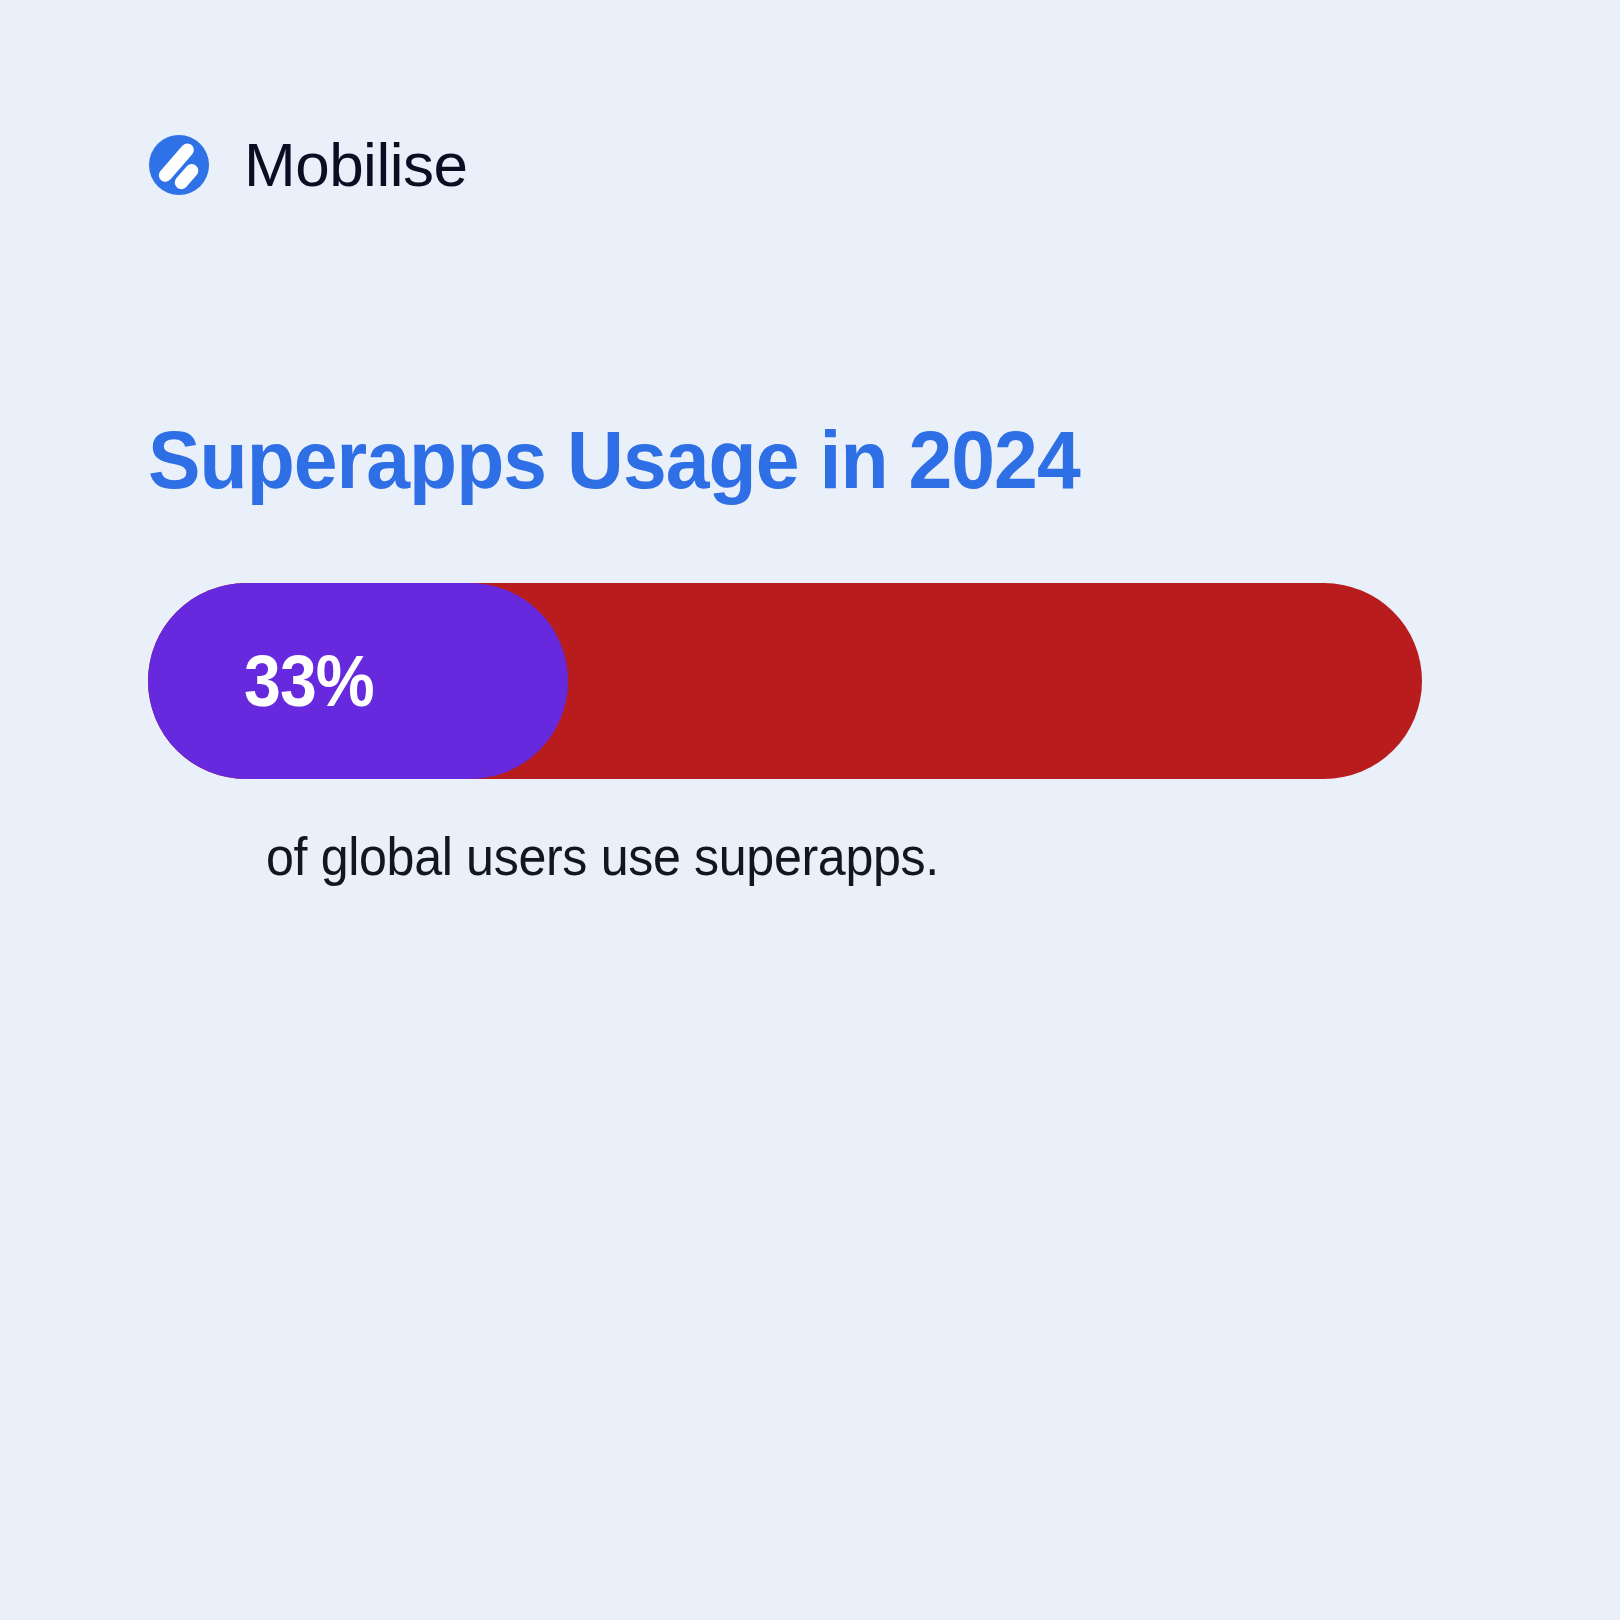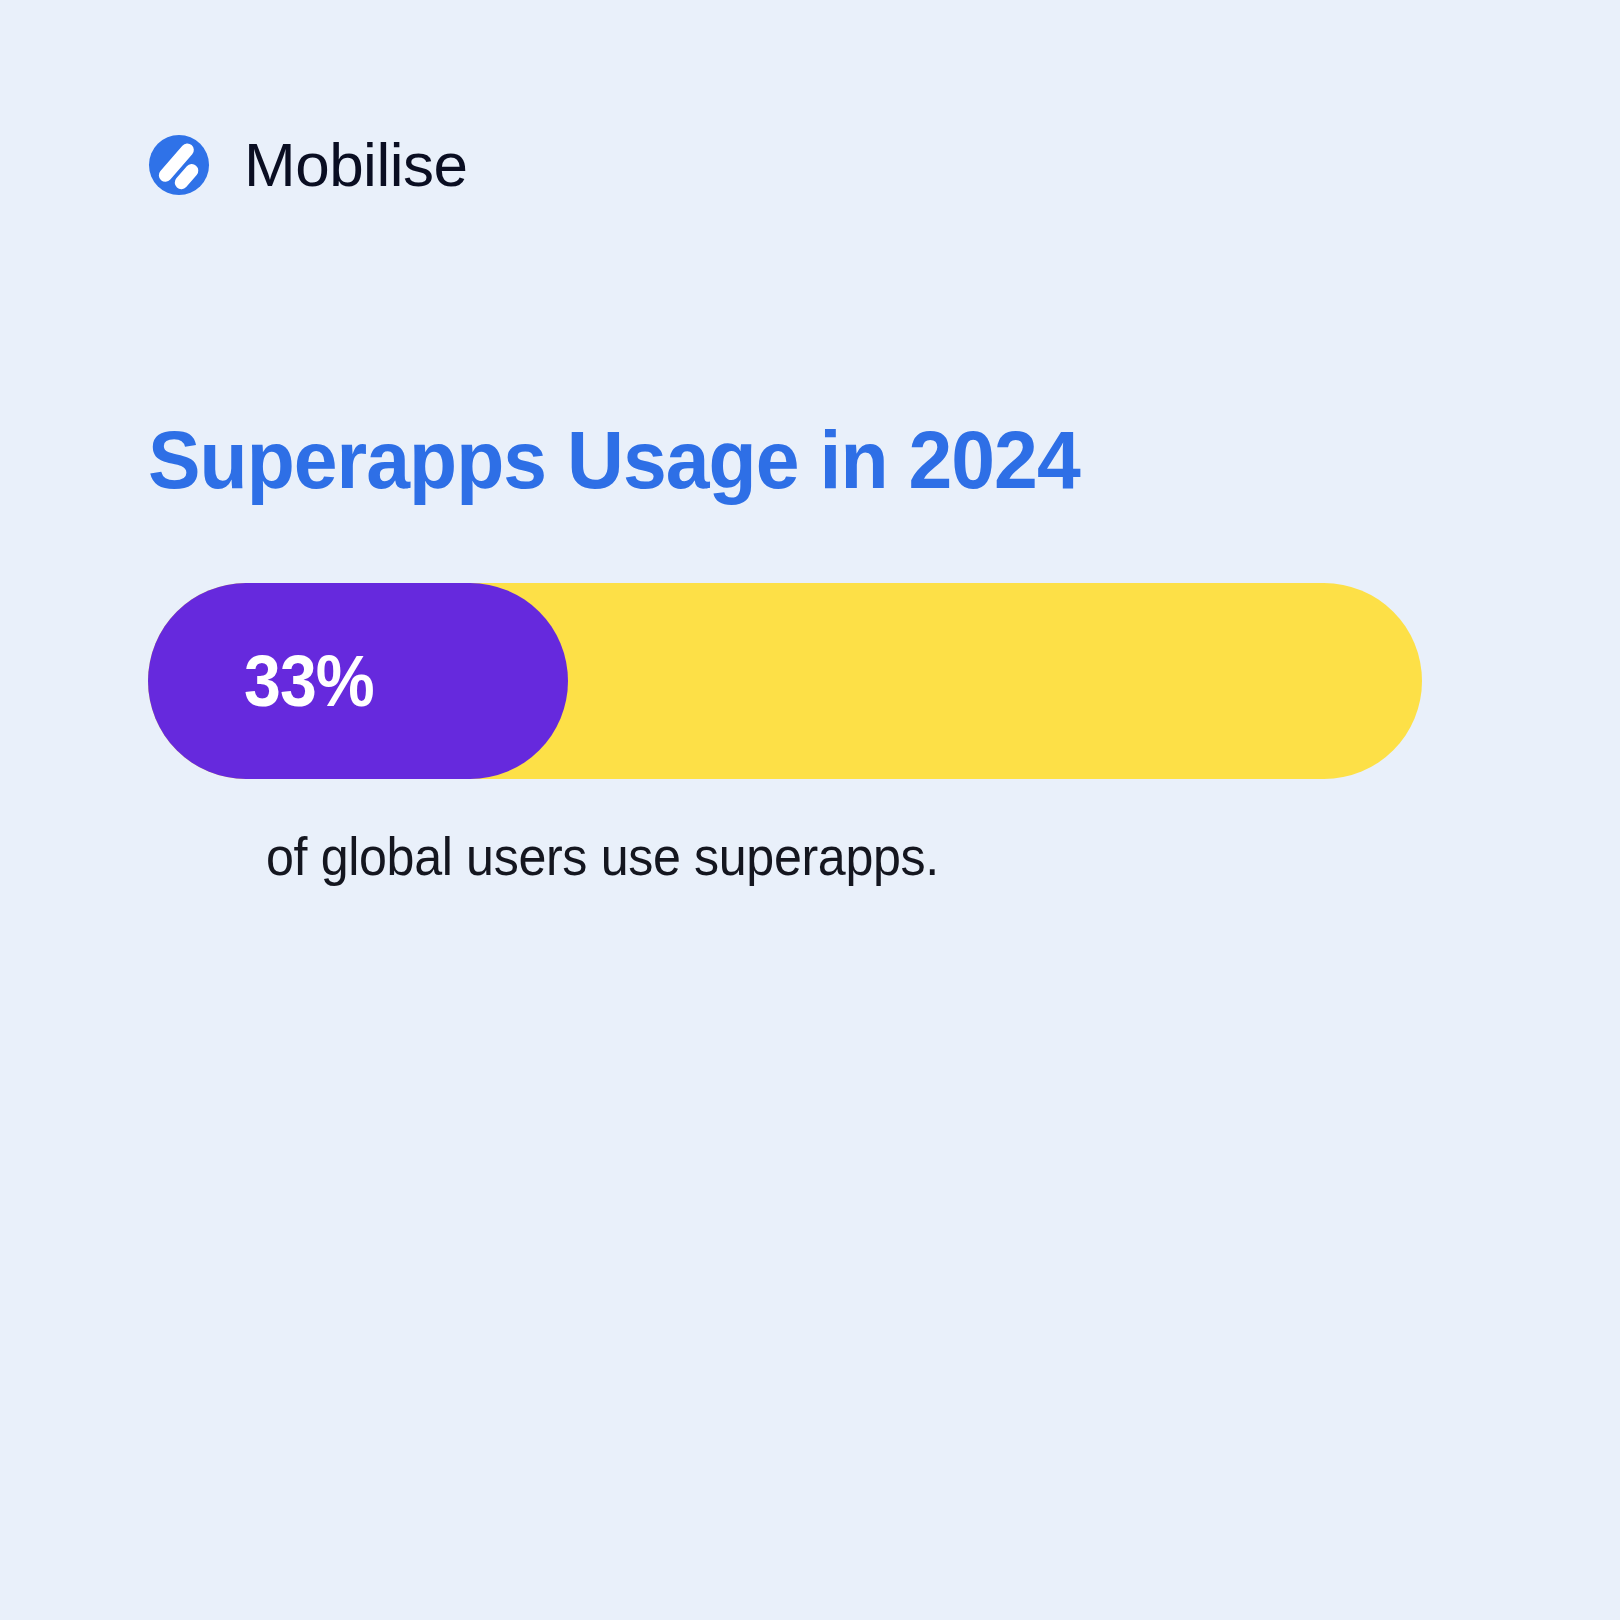--- a/index.html
+++ b/index.html
@@ -70,21 +70,21 @@
     width: 1274px;
   }
 
   .stat-row { position: relative; }
   .stat-row + .stat-row { margin-top: 100px; }
 
   .bar-track {
     position: relative;
     width: 100%;
     height: 196px;
-    background: #fde047;
+    background: #b91c1c;
     border-radius: 98px;
     overflow: visible;
   }
   .bar-fill {
     position: absolute;
     left: 0;
     top: 0;
     height: 100%;
     background: #6629dd;
     border-radius: 98px;

